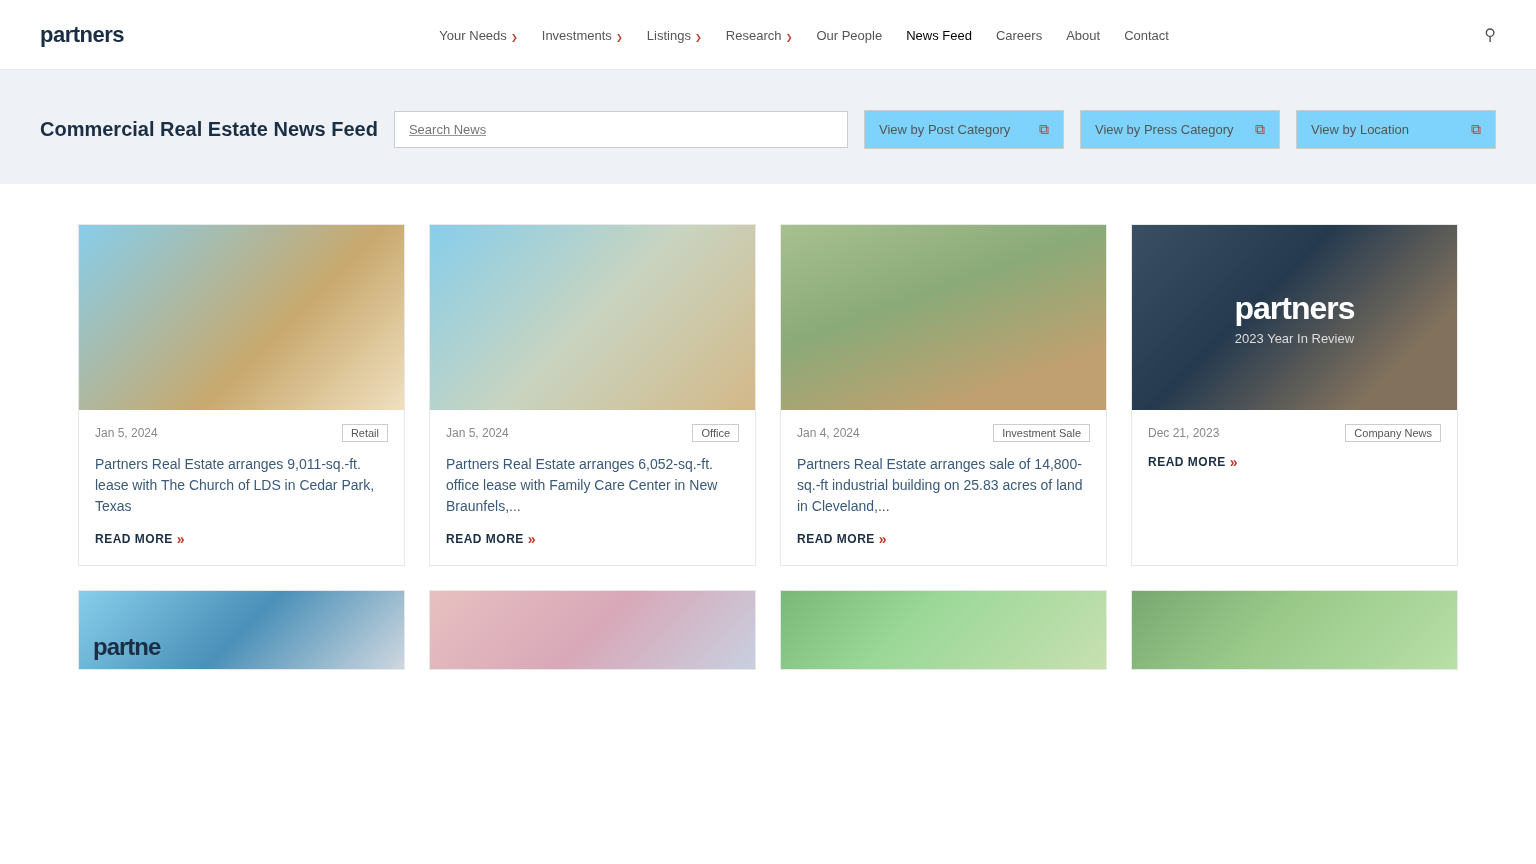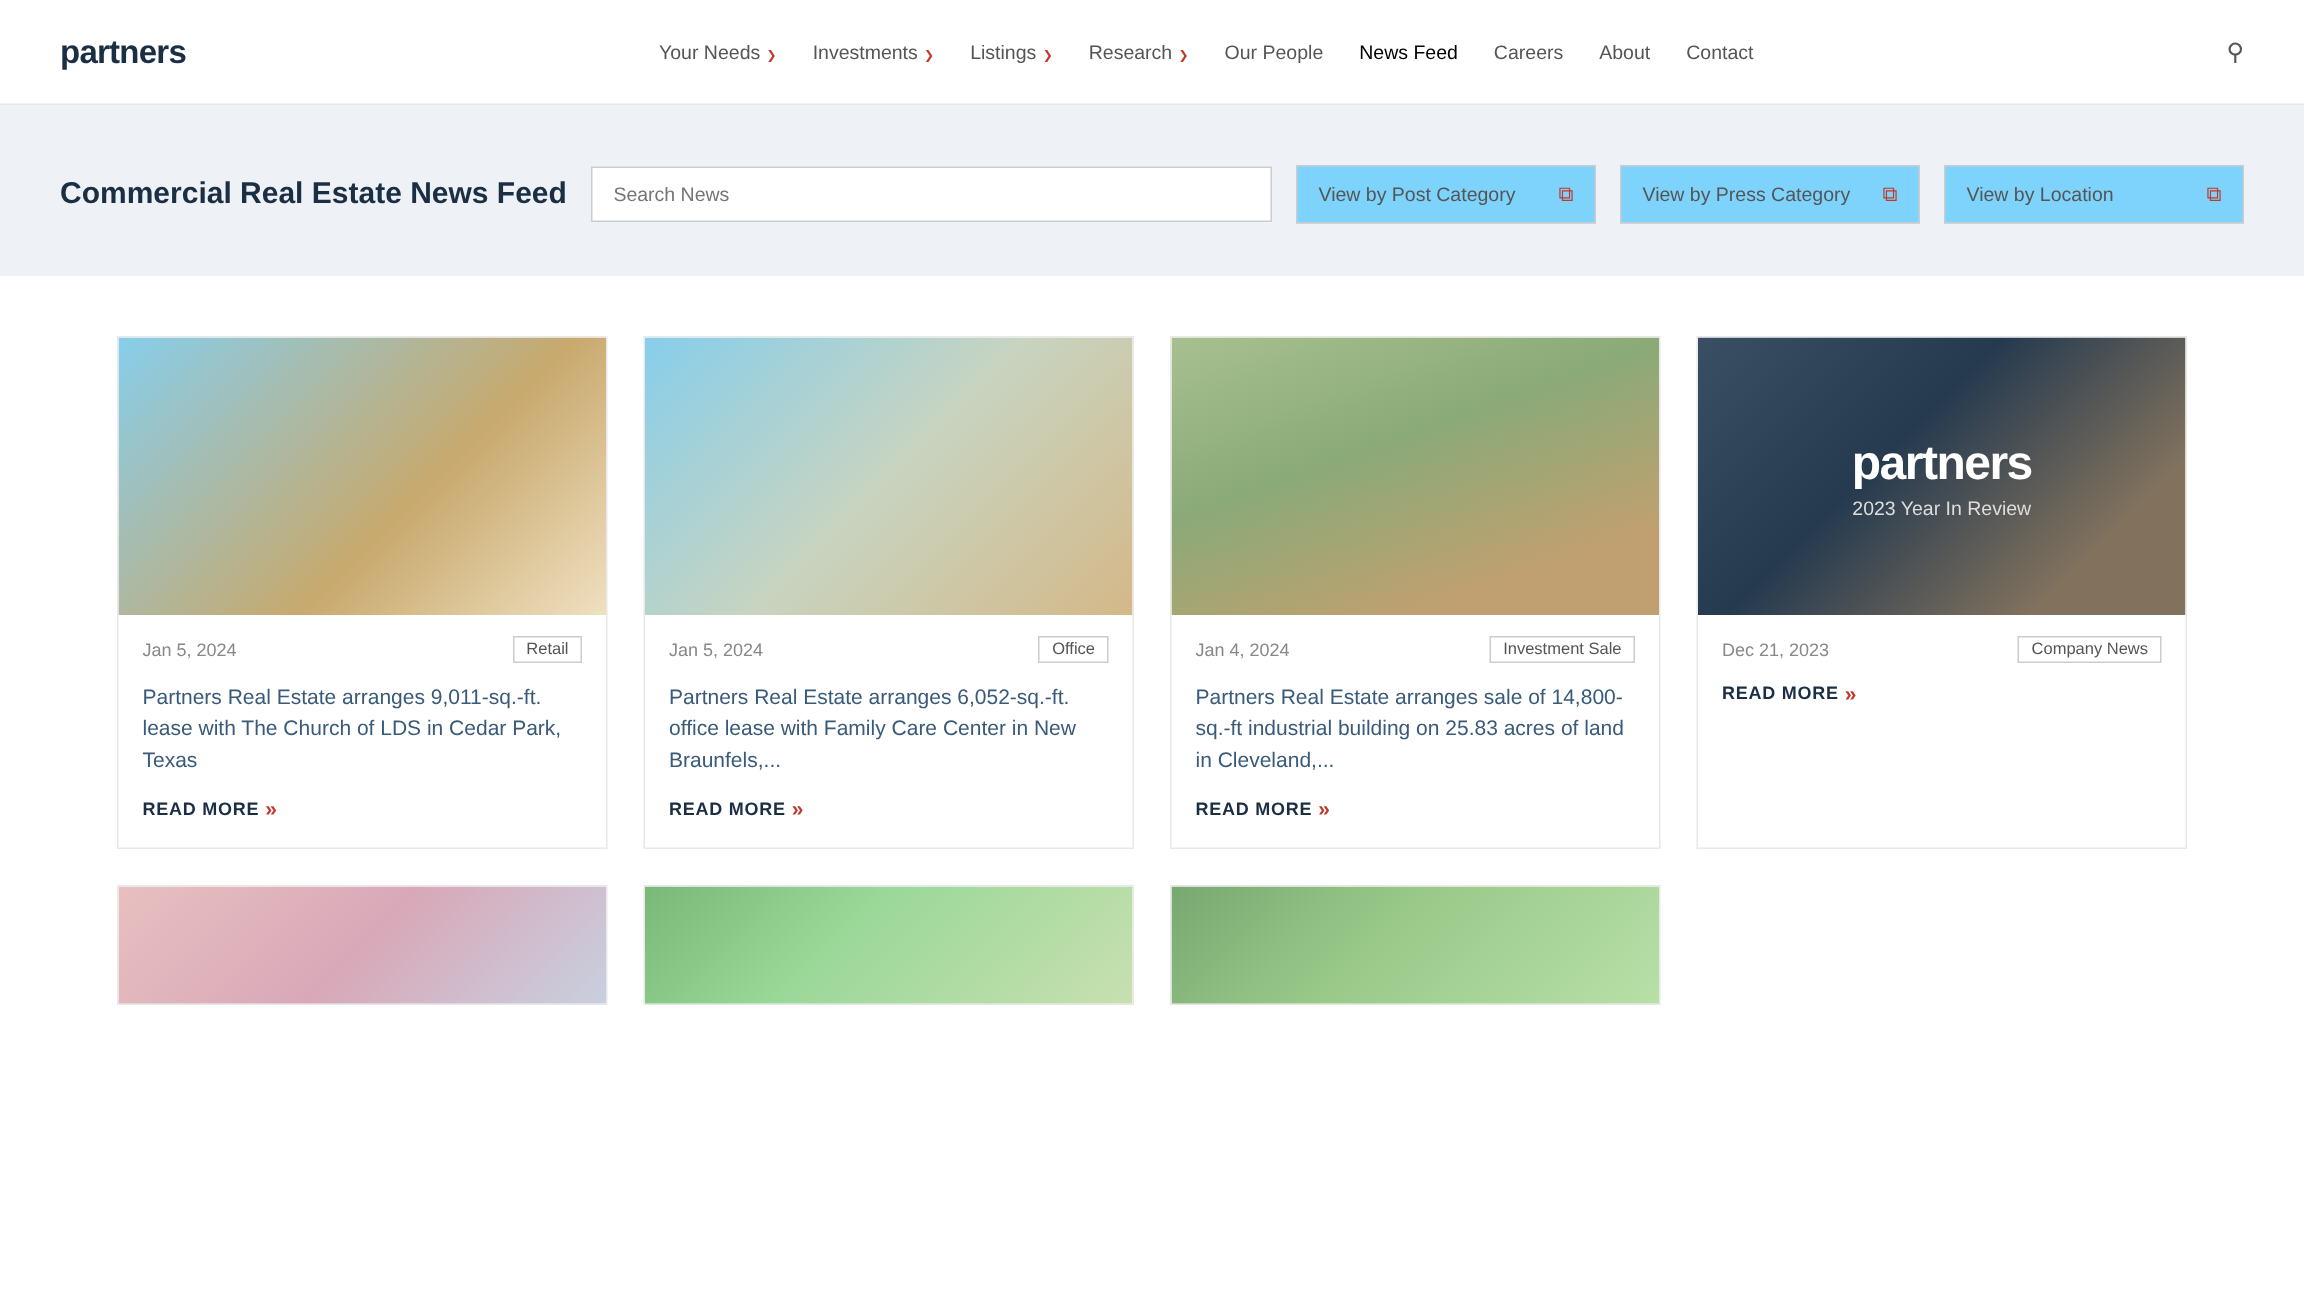--- a/index.html
+++ b/index.html
@@ -60,20 +60,21 @@
     }
     .filter-search {
       flex: 1;
       padding: 10px 14px;
       border: 1px solid #ccc;
       background: #fff;
       font-size: 13px;
       color: #999;
       outline: none;
       min-width: 160px;
+      text-decoration: underline;
     }
     .filter-dropdown {
       display: flex;
       align-items: center;
       justify-content: space-between;
       padding: 10px 14px;
       border: 1px solid #ccc;
       background: #7dd3fc;
       font-size: 13px;
       color: #555;
@@ -338,20 +339,27 @@
       </div>
       <a class="news-read-more" href="#">
         <span>READ MORE</span>
         <span class="arrow">»</span>
       </a>
     </div>
       </div>
     </div>
   <div class="news-grid-bottom" id="news-grid-bottom">
 
+  <div class="news-card-partial">
+        <div class="news-card-img-placeholder img-card5" style="height:80px;">
+      <div class="partners-overlay2">
+        <span class="partners-overlay2-logo">partne</span>
+      </div>
+    </div>
+      </div>
       <div class="news-card-partial">
         <div class="news-card-img-placeholder img-card6" style="height:80px;"></div>
       </div>
       <div class="news-card-partial">
         <div class="news-card-img-placeholder img-card7" style="height:80px;"></div>
       </div>
       <div class="news-card-partial">
         <div class="news-card-img-placeholder img-card8" style="height:80px;"></div>
       </div>
     </div>

